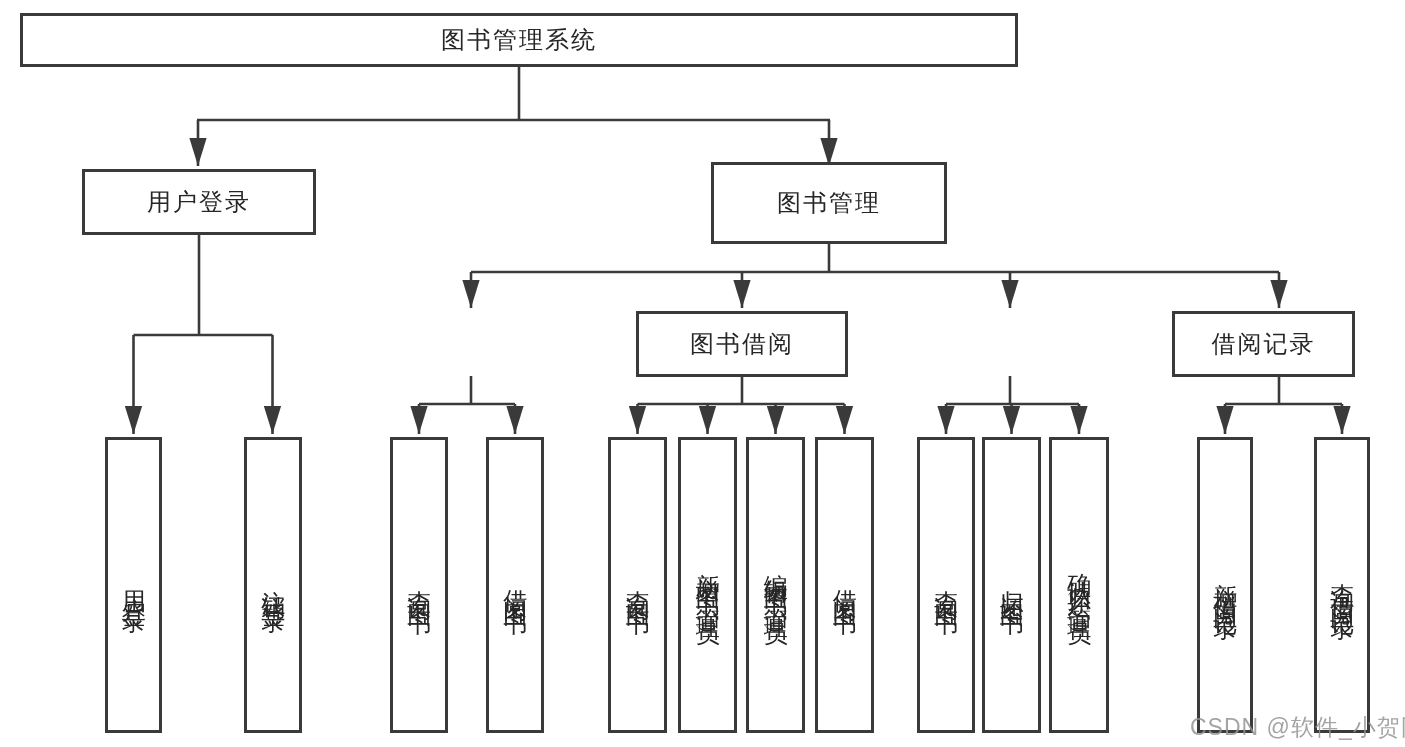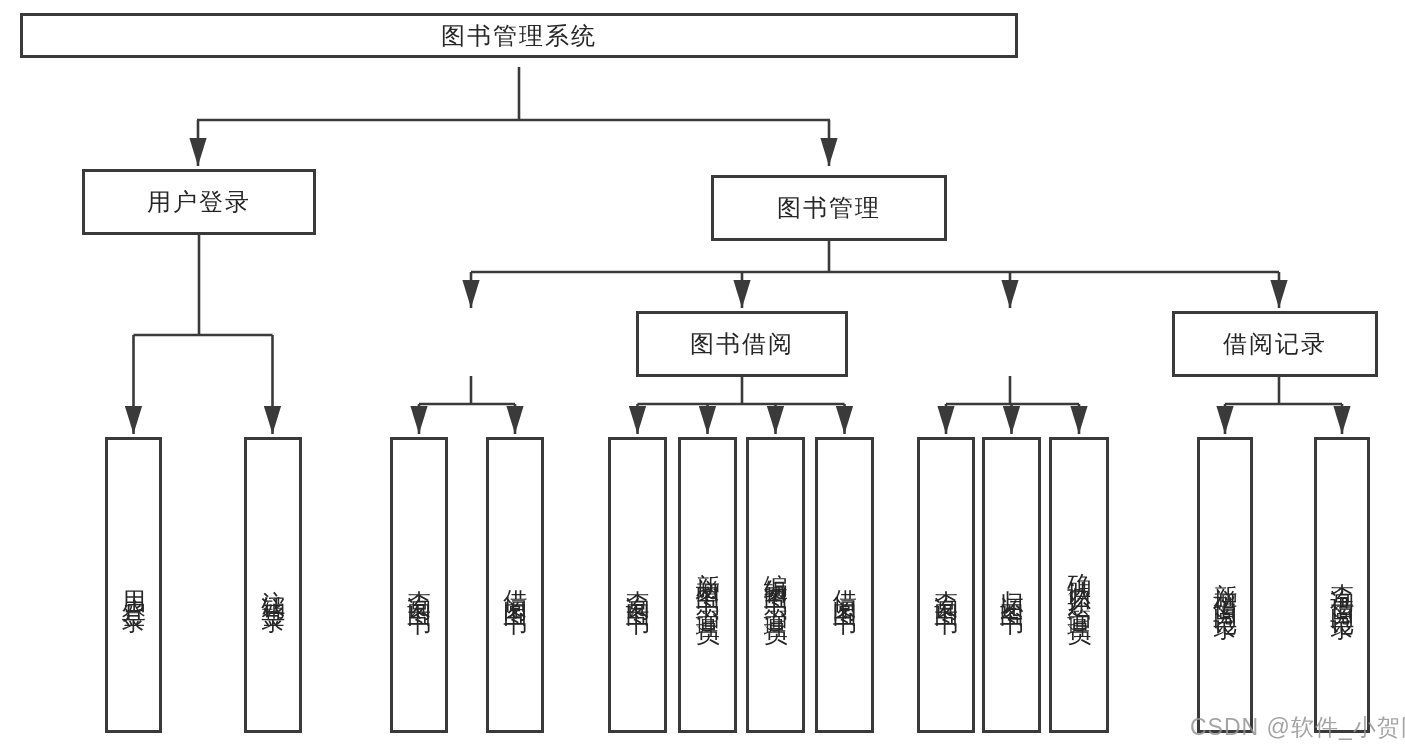--- a/index.html
+++ b/index.html
@@ -16,27 +16,27 @@
   .h .label{font-size:24px;letter-spacing:2px;white-space:nowrap;}
   .v .label{
     writing-mode:vertical-rl;text-orientation:mixed;
     font-size:24px;letter-spacing:7px;line-height:1.1;white-space:nowrap;
   }
   .watermark{
     position:absolute;left:1190px;top:712px;z-index:3;
     font-size:23px;letter-spacing:1px;color:rgba(148,148,148,0.85);white-space:nowrap;
   }
   
-  .n-root{left:20px;top:13px;width:998px;height:45px;}
+  .n-root{left:20px;top:13px;width:998px;height:54px;}
   .n-l2a{left:82px;top:169px;width:234px;height:66px;}
-  .n-l2b{left:711px;top:175px;width:236px;height:66px;}
+  .n-l2b{left:711px;top:162px;width:236px;height:82px;}
   .n-l3a{left:364px;top:311px;width:214px;height:66px;}
   .n-l3b{left:636px;top:311px;width:212px;height:66px;}
   .n-l3c{left:903px;top:311px;width:214px;height:66px;}
-  .n-l3d{left:1172px;top:311px;width:206px;height:66px;}
+  .n-l3d{left:1172px;top:311px;width:183px;height:66px;}
   .leaf{top:437px;height:296px;}
   .n-a1{left:105px;width:57px;}  .n-a2{left:244px;width:58px;}
   .n-b1{left:390px;width:58px;}  .n-b2{left:486px;width:58px;}
   .n-c1{left:608px;width:59px;}  .n-c2{left:678px;width:59px;}
   .n-c3{left:746px;width:59px;}  .n-c4{left:815px;width:59px;}
   .n-d1{left:917px;width:58px;}  .n-d2{left:982px;width:59px;}
   .n-d3{left:1049px;width:60px;}
   .n-e1{left:1197px;width:56px;} .n-e2{left:1314px;width:56px;}
 </style>
 </head>

